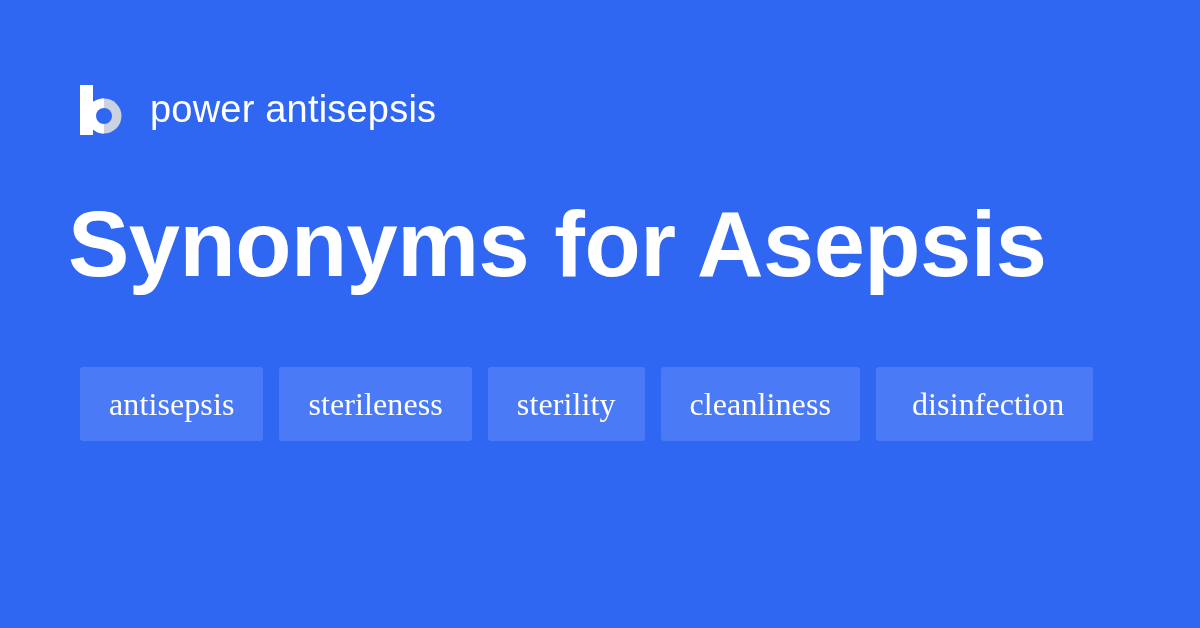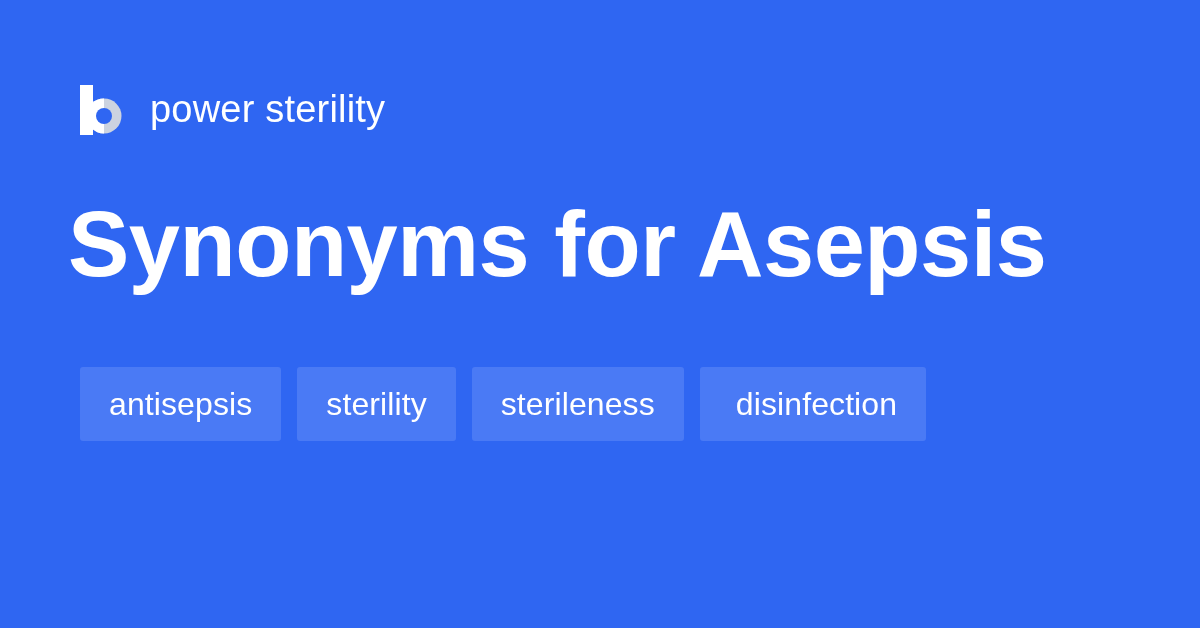--- a/index.html
+++ b/index.html
@@ -68,20 +68,21 @@
   
   #tag-list {
     position: absolute;
     left: 80px;
     top: 367px;
     width: 1040px;
     display: flex;
     flex-wrap: wrap;
     gap: 20px 16px;
     align-content: flex-start;
+    font-family: Liberation Serif, serif;
   }
 
   .tag {
     background: #4a7af5;
     border-radius: 3px;
     height: 74px;
     box-sizing: border-box;
     padding: 0 29px;
     display: flex;
     align-items: center;
@@ -105,25 +106,26 @@
       <circle cx="24" cy="31" r="17.5" fill="#ccd3e0"></circle>
 
       <path d="M24 13.5 A17.5 17.5 0 0 0 24 48.5 A17.5 17.5 0 0 0 24 13.5 Z" fill="none"></path>
       <path d="M24 13.5 A17.5 17.5 0 1 0 24 48.5 L24 31 Z" fill="#ffffff"></path>
 
       <circle cx="24" cy="31" r="8" fill="#2f66f2"></circle>
 
       <rect x="0" y="0" width="13" height="50" fill="#ffffff"></rect>
       <rect x="0" y="0" width="13" height="13" fill="#ffffff"></rect>
     </svg>
-    <span id="brand-name">power sterility</span>
+    <span id="brand-name">power antisepsis</span>
   </div>
 
   <h1 id="headline">Synonyms for Asepsis</h1>
 
   <div id="tag-list">
       <div class="tag" style="background: rgb(74, 122, 245); color: rgb(255, 255, 255);">antisepsis</div>
+      <div class="tag" style="background: rgb(74, 122, 245); color: rgb(255, 255, 255);">sterileness</div>
       <div class="tag" style="background: rgb(74, 122, 245); color: rgb(255, 255, 255);">sterility</div>
-      <div class="tag" style="background: rgb(74, 122, 245); color: rgb(255, 255, 255);">sterileness</div>
+      <div class="tag" style="background: rgb(74, 122, 245); color: rgb(255, 255, 255);">cleanliness</div>
       <div class="tag" style="background: rgb(74, 122, 245); color: rgb(255, 255, 255); padding-left: 36px;">disinfection</div>
     </div>
 
 </div>
 
 </body></html>

